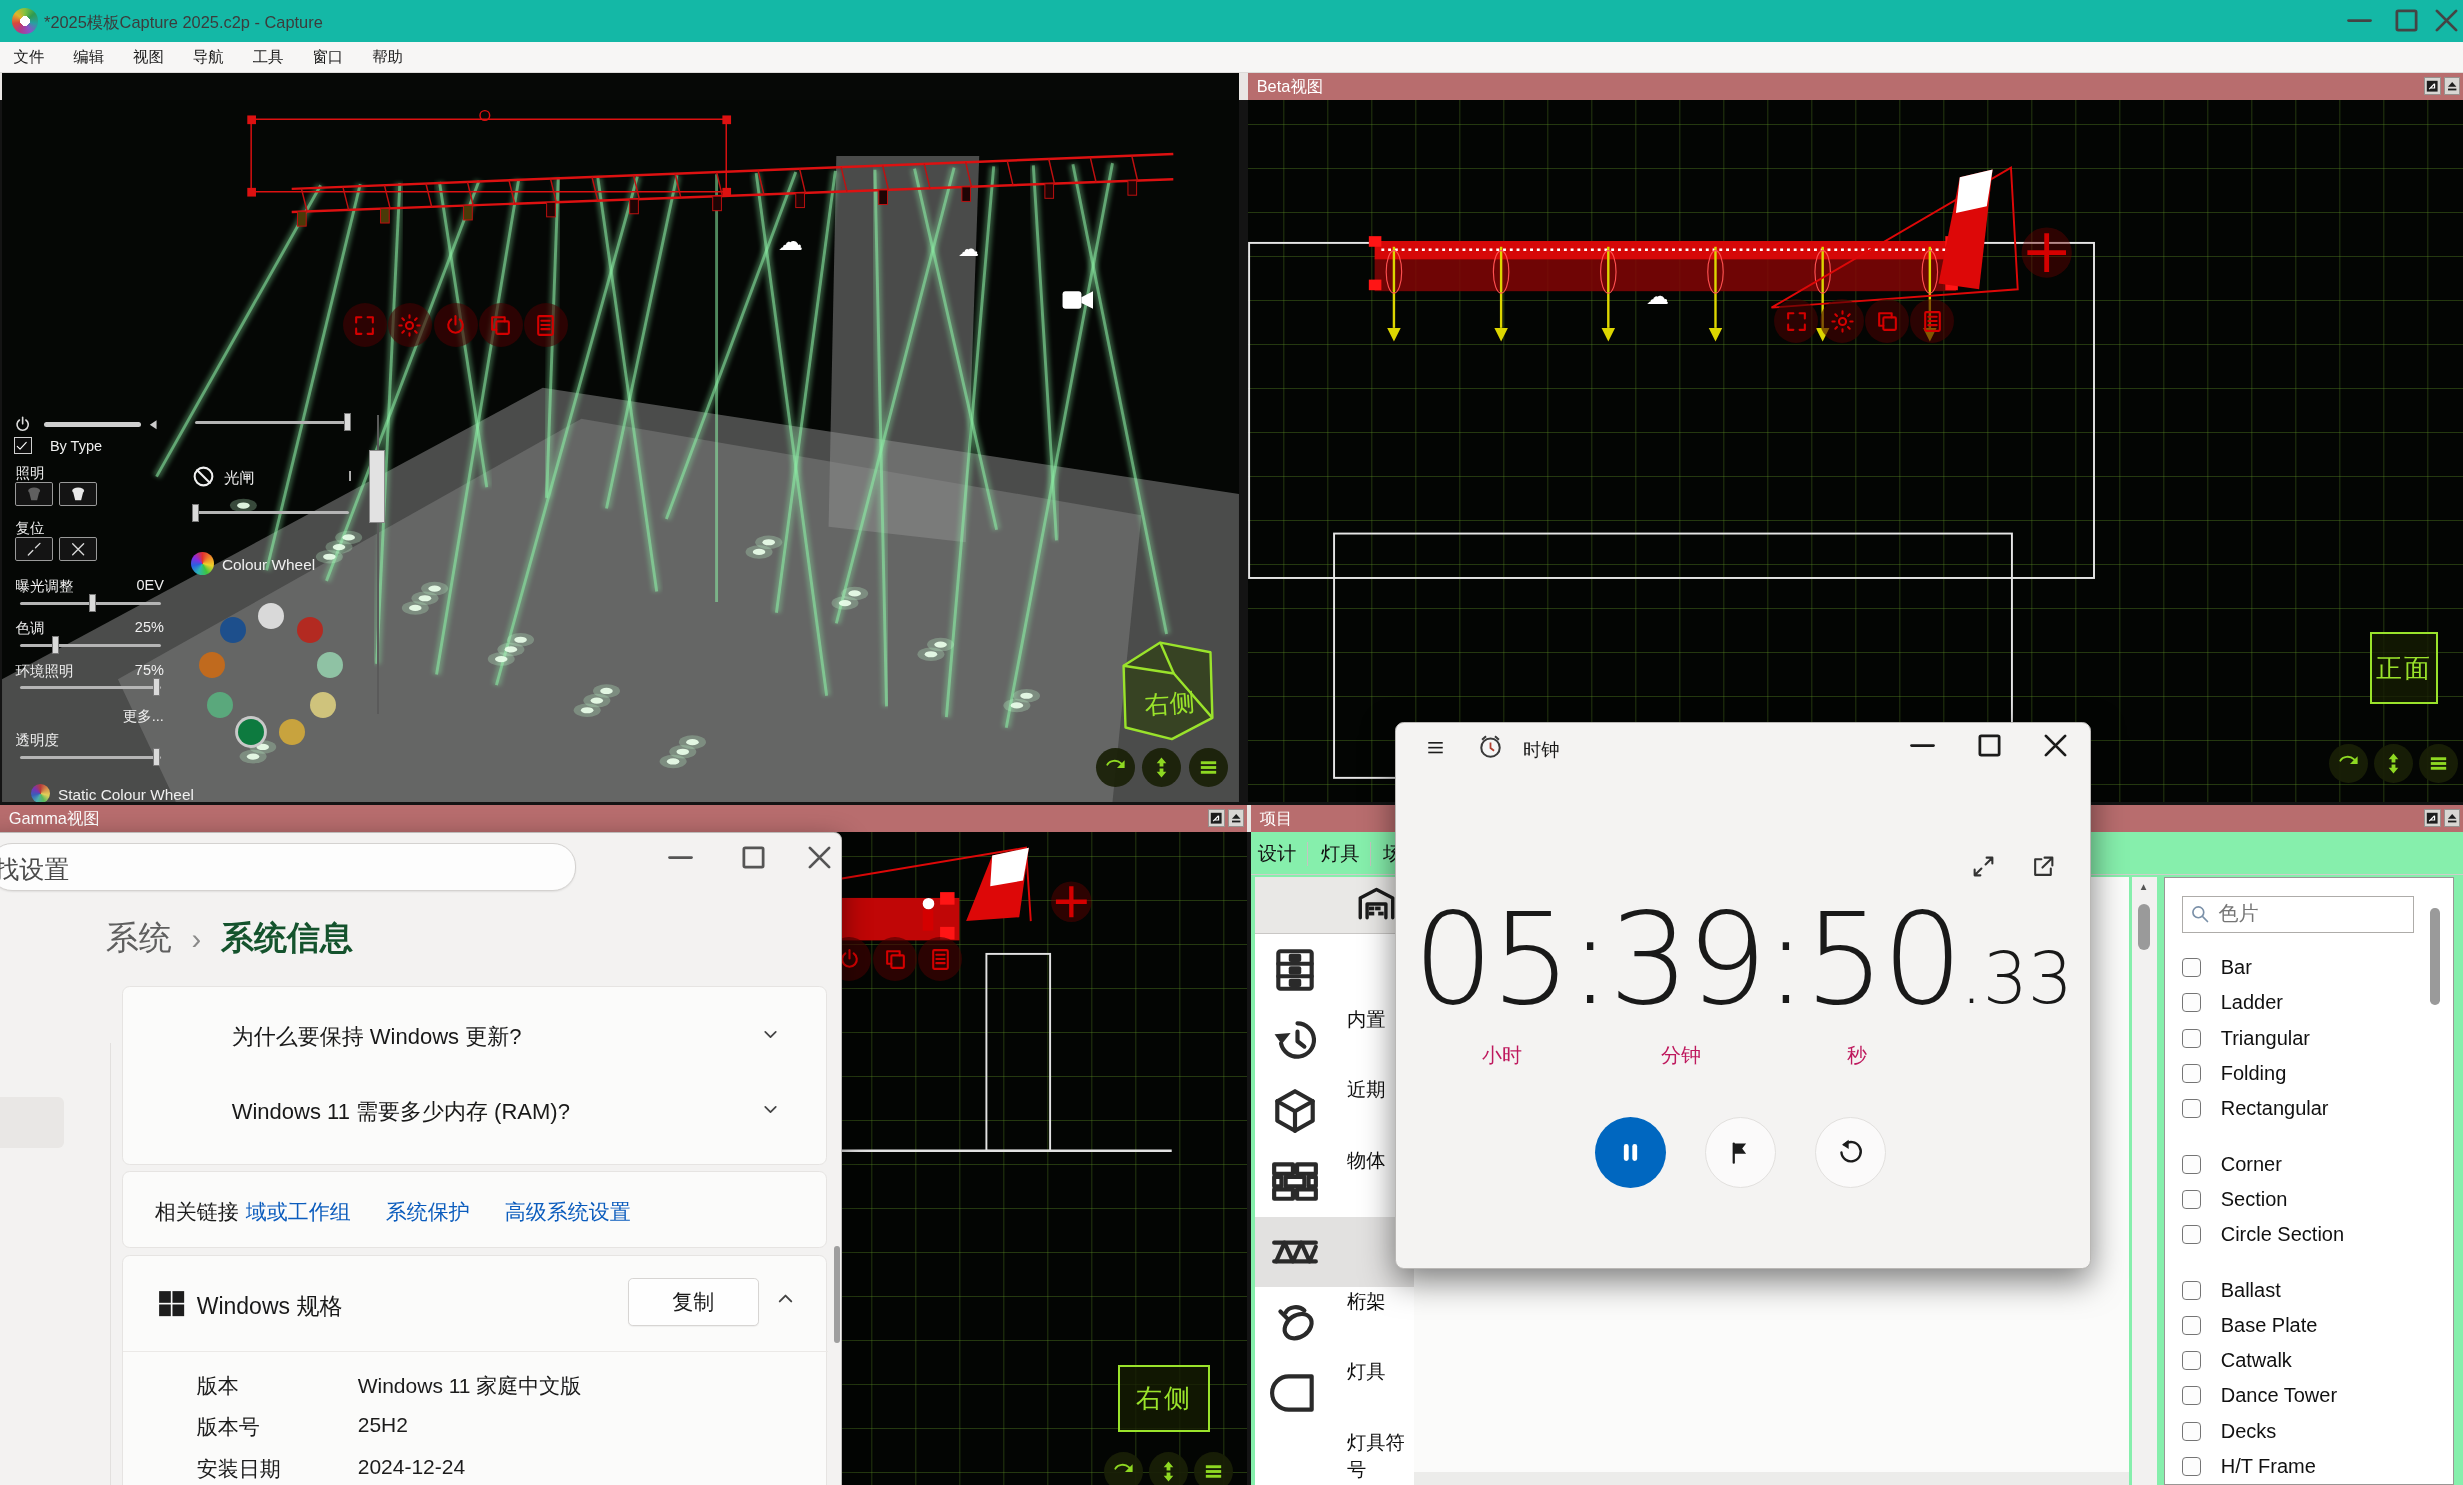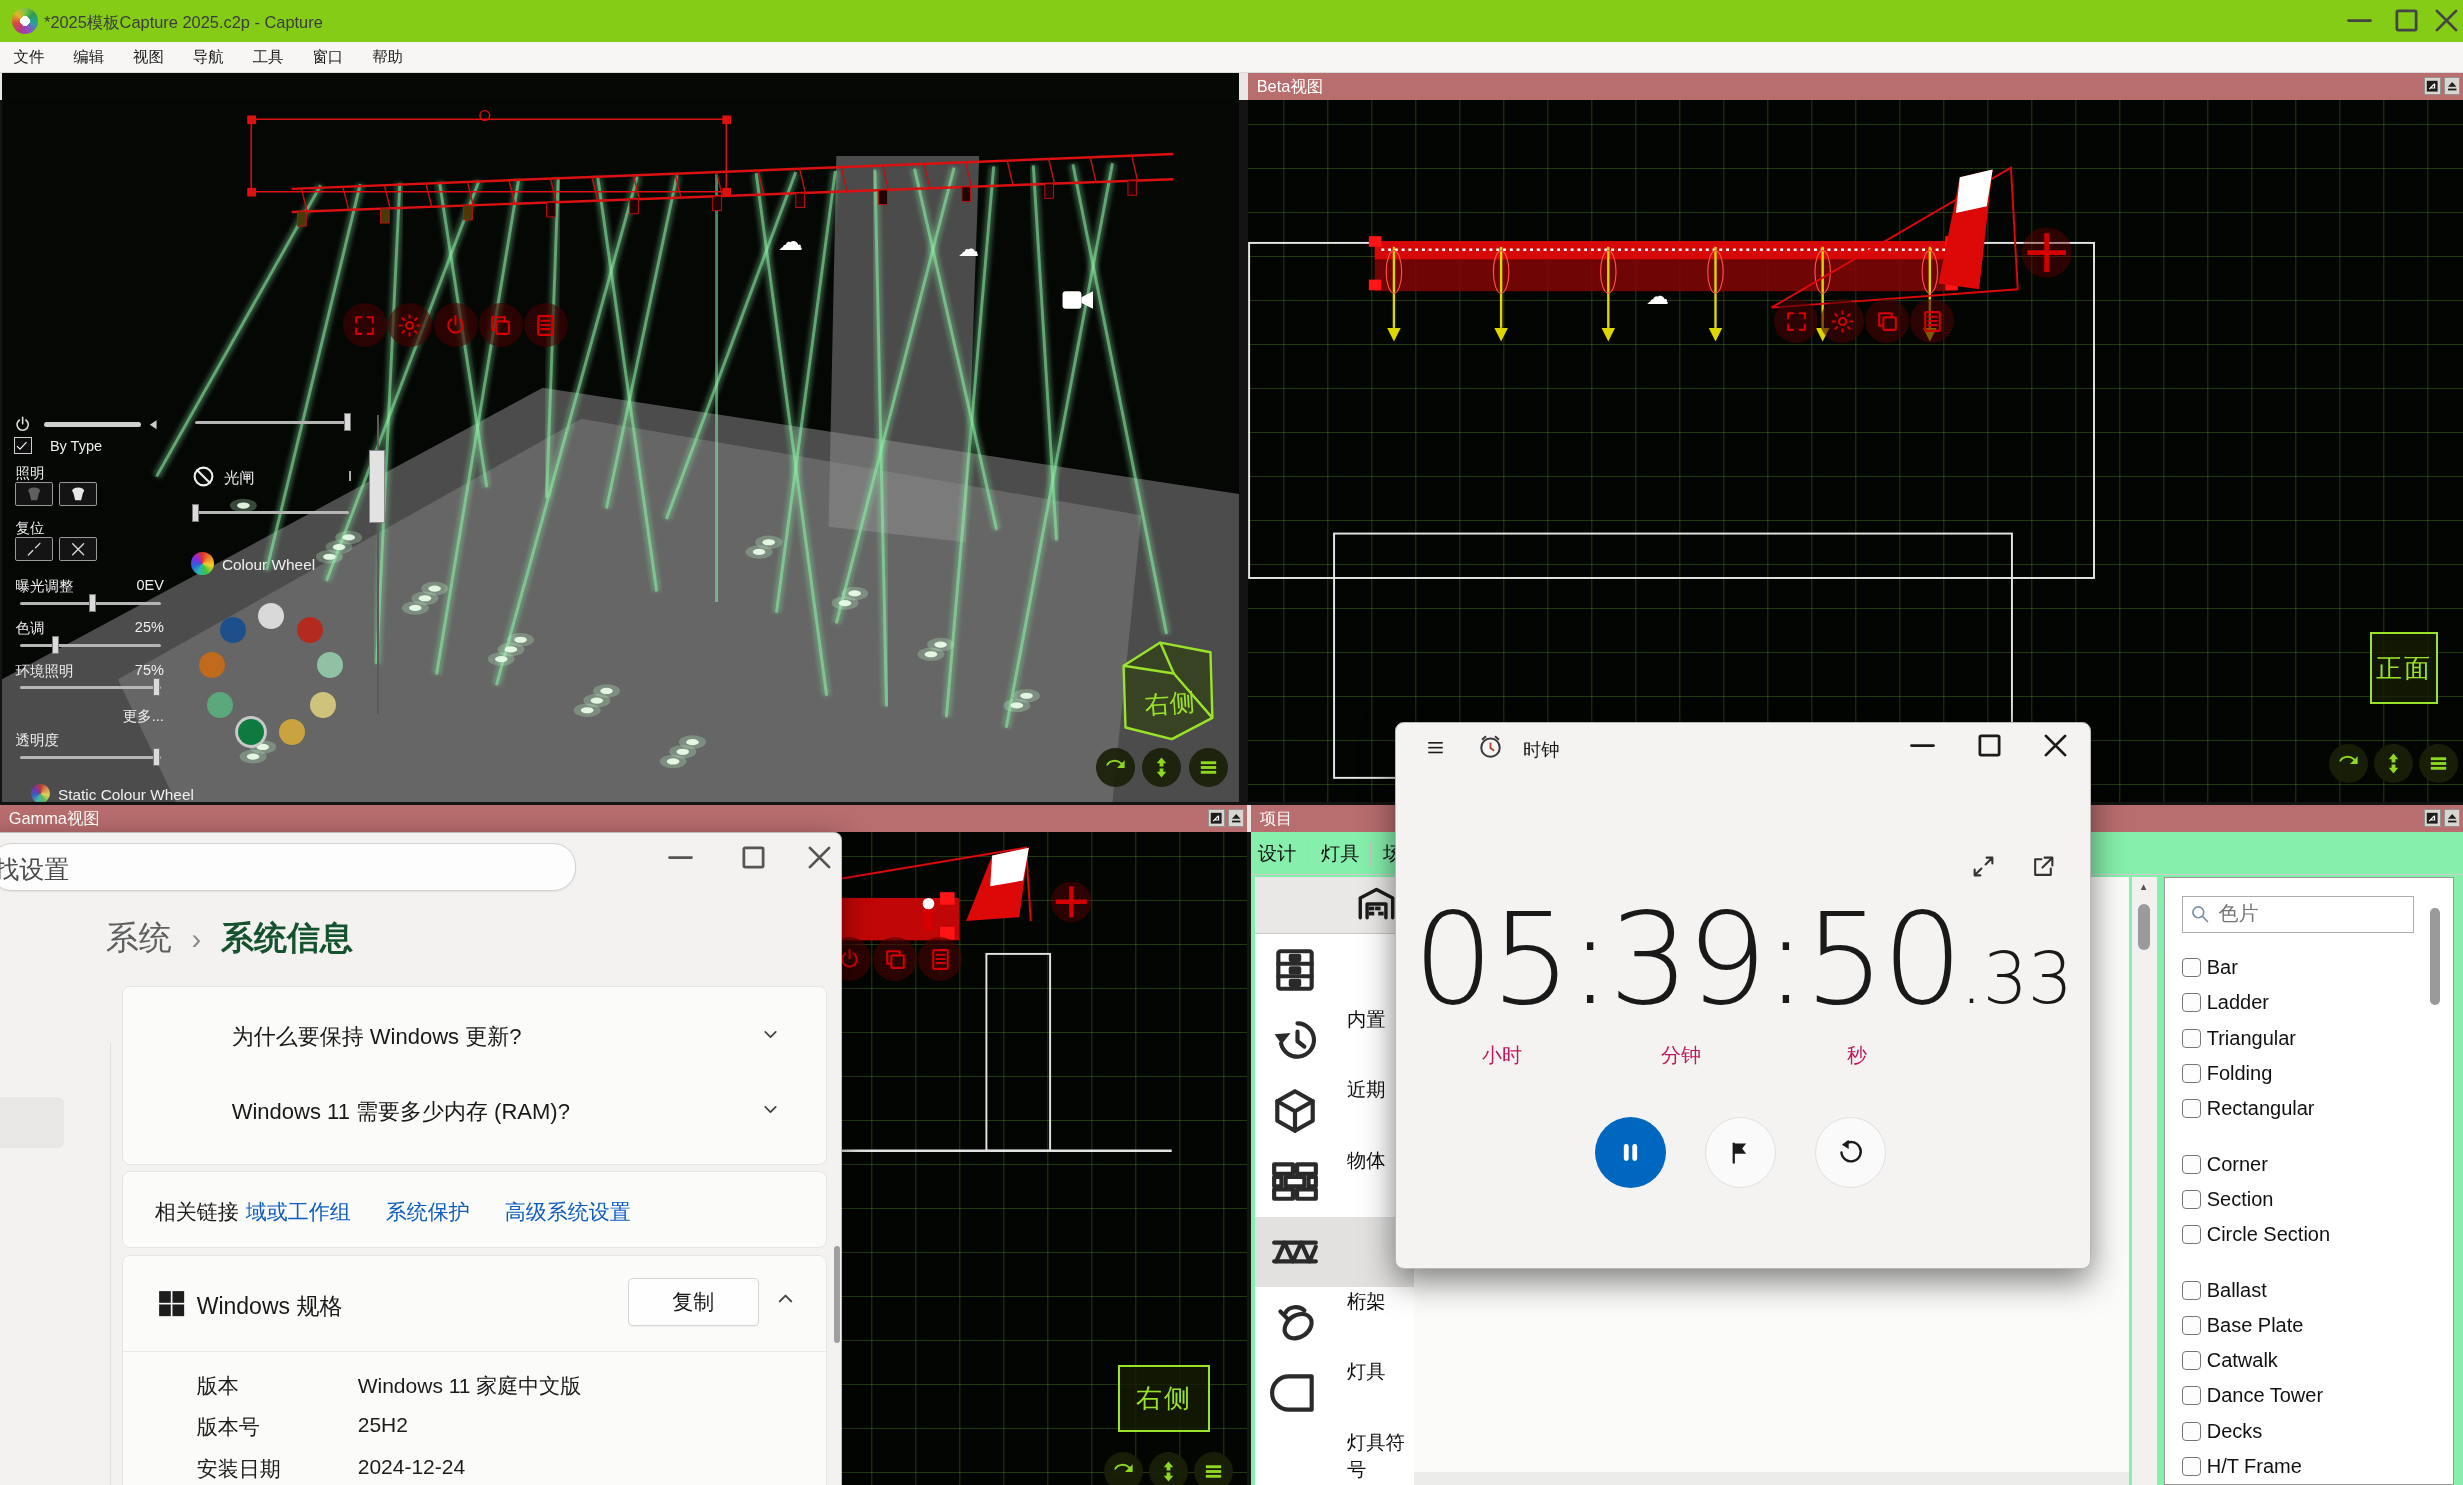--- a/index.html
+++ b/index.html
@@ -1,20 +1,20 @@
 <!DOCTYPE html>
 <html><head>
 <meta charset="utf-8">
 <style>
   html,body{margin:0;padding:0;background:#222;}
   #app{position:relative;width:2463px;height:1486px;overflow:hidden;background:#141414;
        font-family:"Liberation Sans",sans-serif;-webkit-font-smoothing:antialiased;}
   .abs{position:absolute;}
   
-  #titlebar{position:absolute;left:0;top:0;width:2463px;height:42px;background:#84cc16;border-bottom:1px solid #e2e0de;}
+  #titlebar{position:absolute;left:0;top:0;width:2463px;height:42px;background:#14b8a6;border-bottom:1px solid #e2e0de;}
   #titlebar .title{position:absolute;left:44px;top:11.6px;font-size:16.4px;color:#3c3c3c;}
   .appic{position:absolute;left:11.6px;top:7.7px;width:26px;height:26px;border-radius:50%;
     background:radial-gradient(circle,#ffffff 0 4.8px,rgba(255,255,255,0) 4.8px),
     conic-gradient(#7ec242,#2f9a50,#27a0a0,#8a52c8,#b03a8c,#d84a3a,#e0b52a,#7ec242);}
   .wbtn{position:absolute;top:5.8px;width:33px;height:29px;display:flex;align-items:center;justify-content:center;color:#444;}
   .wbtn svg{width:16.4px;height:16.4px;}
   #menubar{position:absolute;left:0;top:42px;width:2463px;height:31px;background:#f7f6f5;border-bottom:1px solid #dddbd9;
     display:flex;align-items:center;padding-left:13.5px;box-sizing:border-box;gap:29px;}
   #menubar span{font-size:15.4px;color:#1c1c1c;}
   .lightstrip{position:absolute;left:0;width:2463px;height:29px;background:#e9e6e4;}
@@ -54,21 +54,21 @@
   .wheelic{position:absolute;width:23px;height:23px;border-radius:50%;
     background:conic-gradient(#e03030,#ee8a2a,#eed22a,#3ec43e,#2ab5b5,#2a5fe0,#8a2ae0,#e03030);}
   
   #projbody{background:#86efac;}
   .ptab{position:absolute;top:7.7px;height:29px;font-size:19.3px;color:#111;}
   .tabdiv{position:absolute;top:9.7px;width:1px;height:24px;background:#c6c4c2;}
   .side-item{position:absolute;left:0;width:100%;height:70px;}
   .side-item.sel{background:#e2e1e0;}
   .side-item .ic{position:absolute;left:15.4px;top:9.7px;width:50px;height:50px;color:#2a2a2a;}
   .side-item .lbl{position:absolute;left:92px;top:25px;font-size:19.3px;color:#111;margin-top:46px;}
-  .fitem{position:absolute;display:flex;align-items:center;gap:6px;}
+  .fitem{position:absolute;display:flex;align-items:center;gap:20px;}
   .cbx{width:18.3px;height:18.3px;border:1.5px solid #757575;border-radius:3.9px;background:#fdfdfd;box-sizing:border-box;}
   .fitem .lbl{font-size:20px;color:#111;}
   
   #settings{position:absolute;left:-19.3px;top:832px;width:859px;height:676px;background:#f3f2f1;
      border:1px solid #bdbbb9;border-radius:7.7px;box-shadow:0 9.7px 29px rgba(0,0,0,.45);z-index:10;}
   .card{position:absolute;background:#fbfbfa;border:1px solid #e6e4e2;border-radius:7.7px;box-sizing:border-box;}
   .slink{font-size:21px;color:#0b5cbd;}
   .srow-lbl{position:absolute;font-size:21px;color:#1b1b1b;}
   .srow-val{position:absolute;font-size:21px;color:#1b1b1b;}
   

